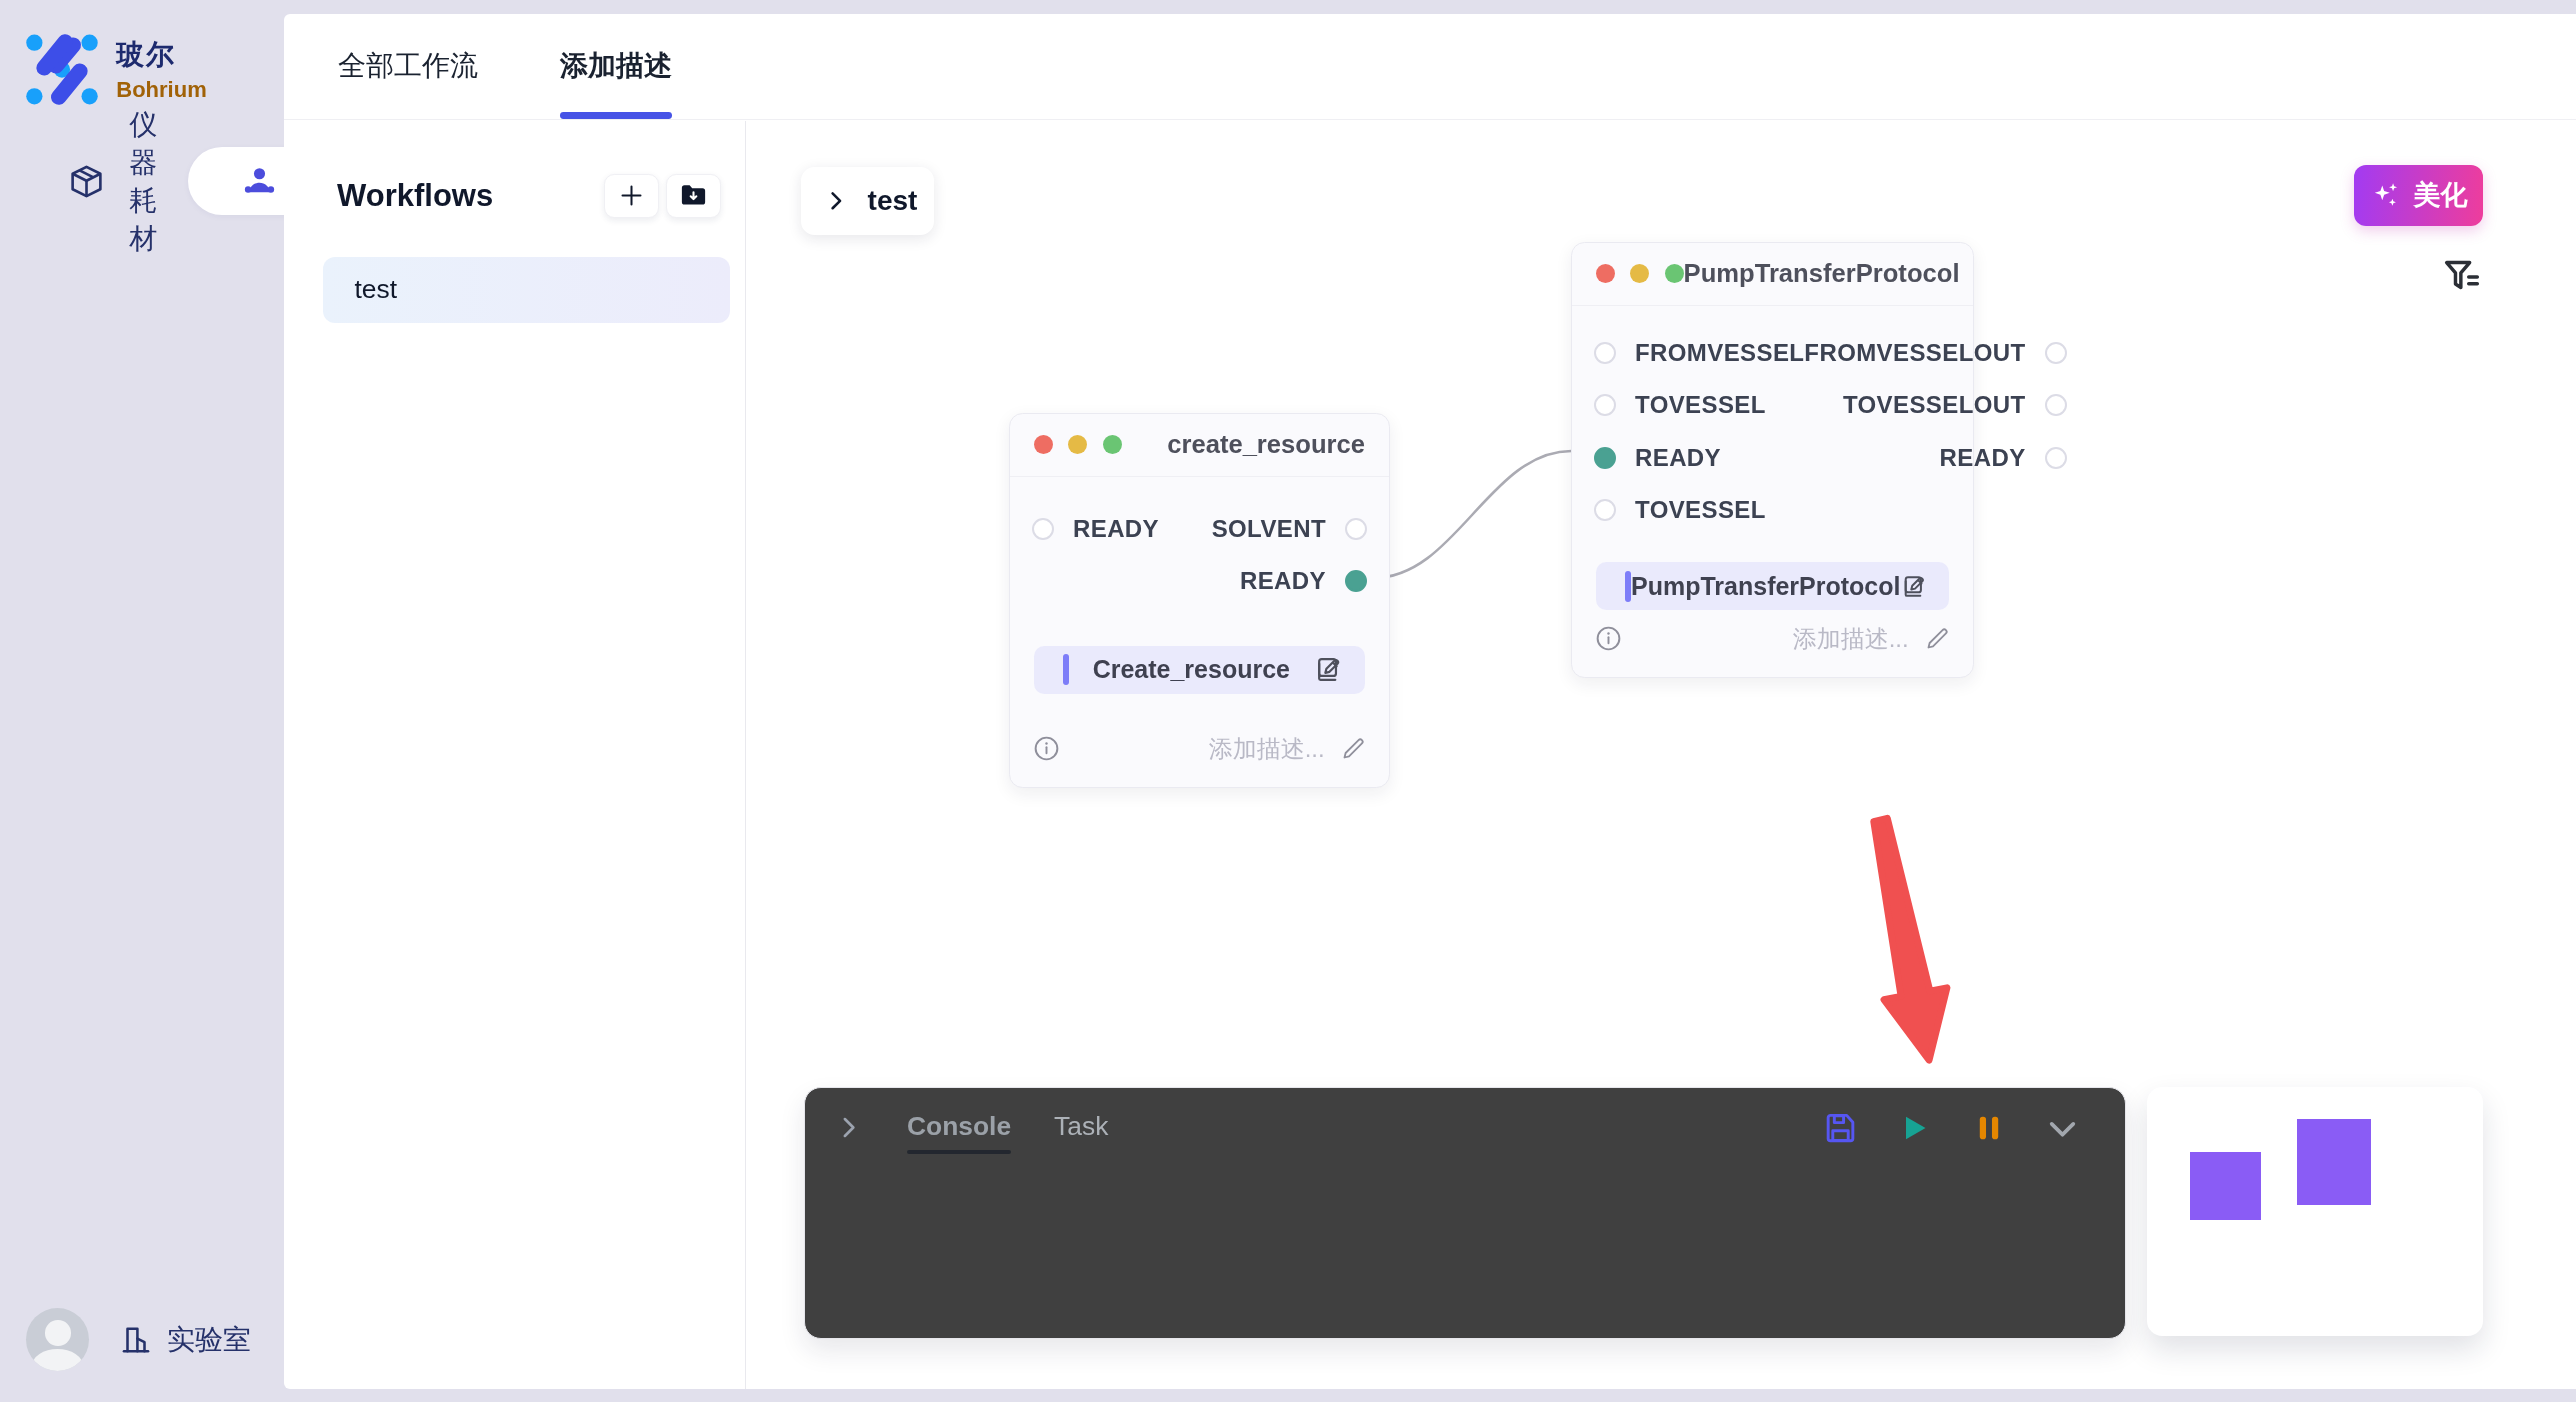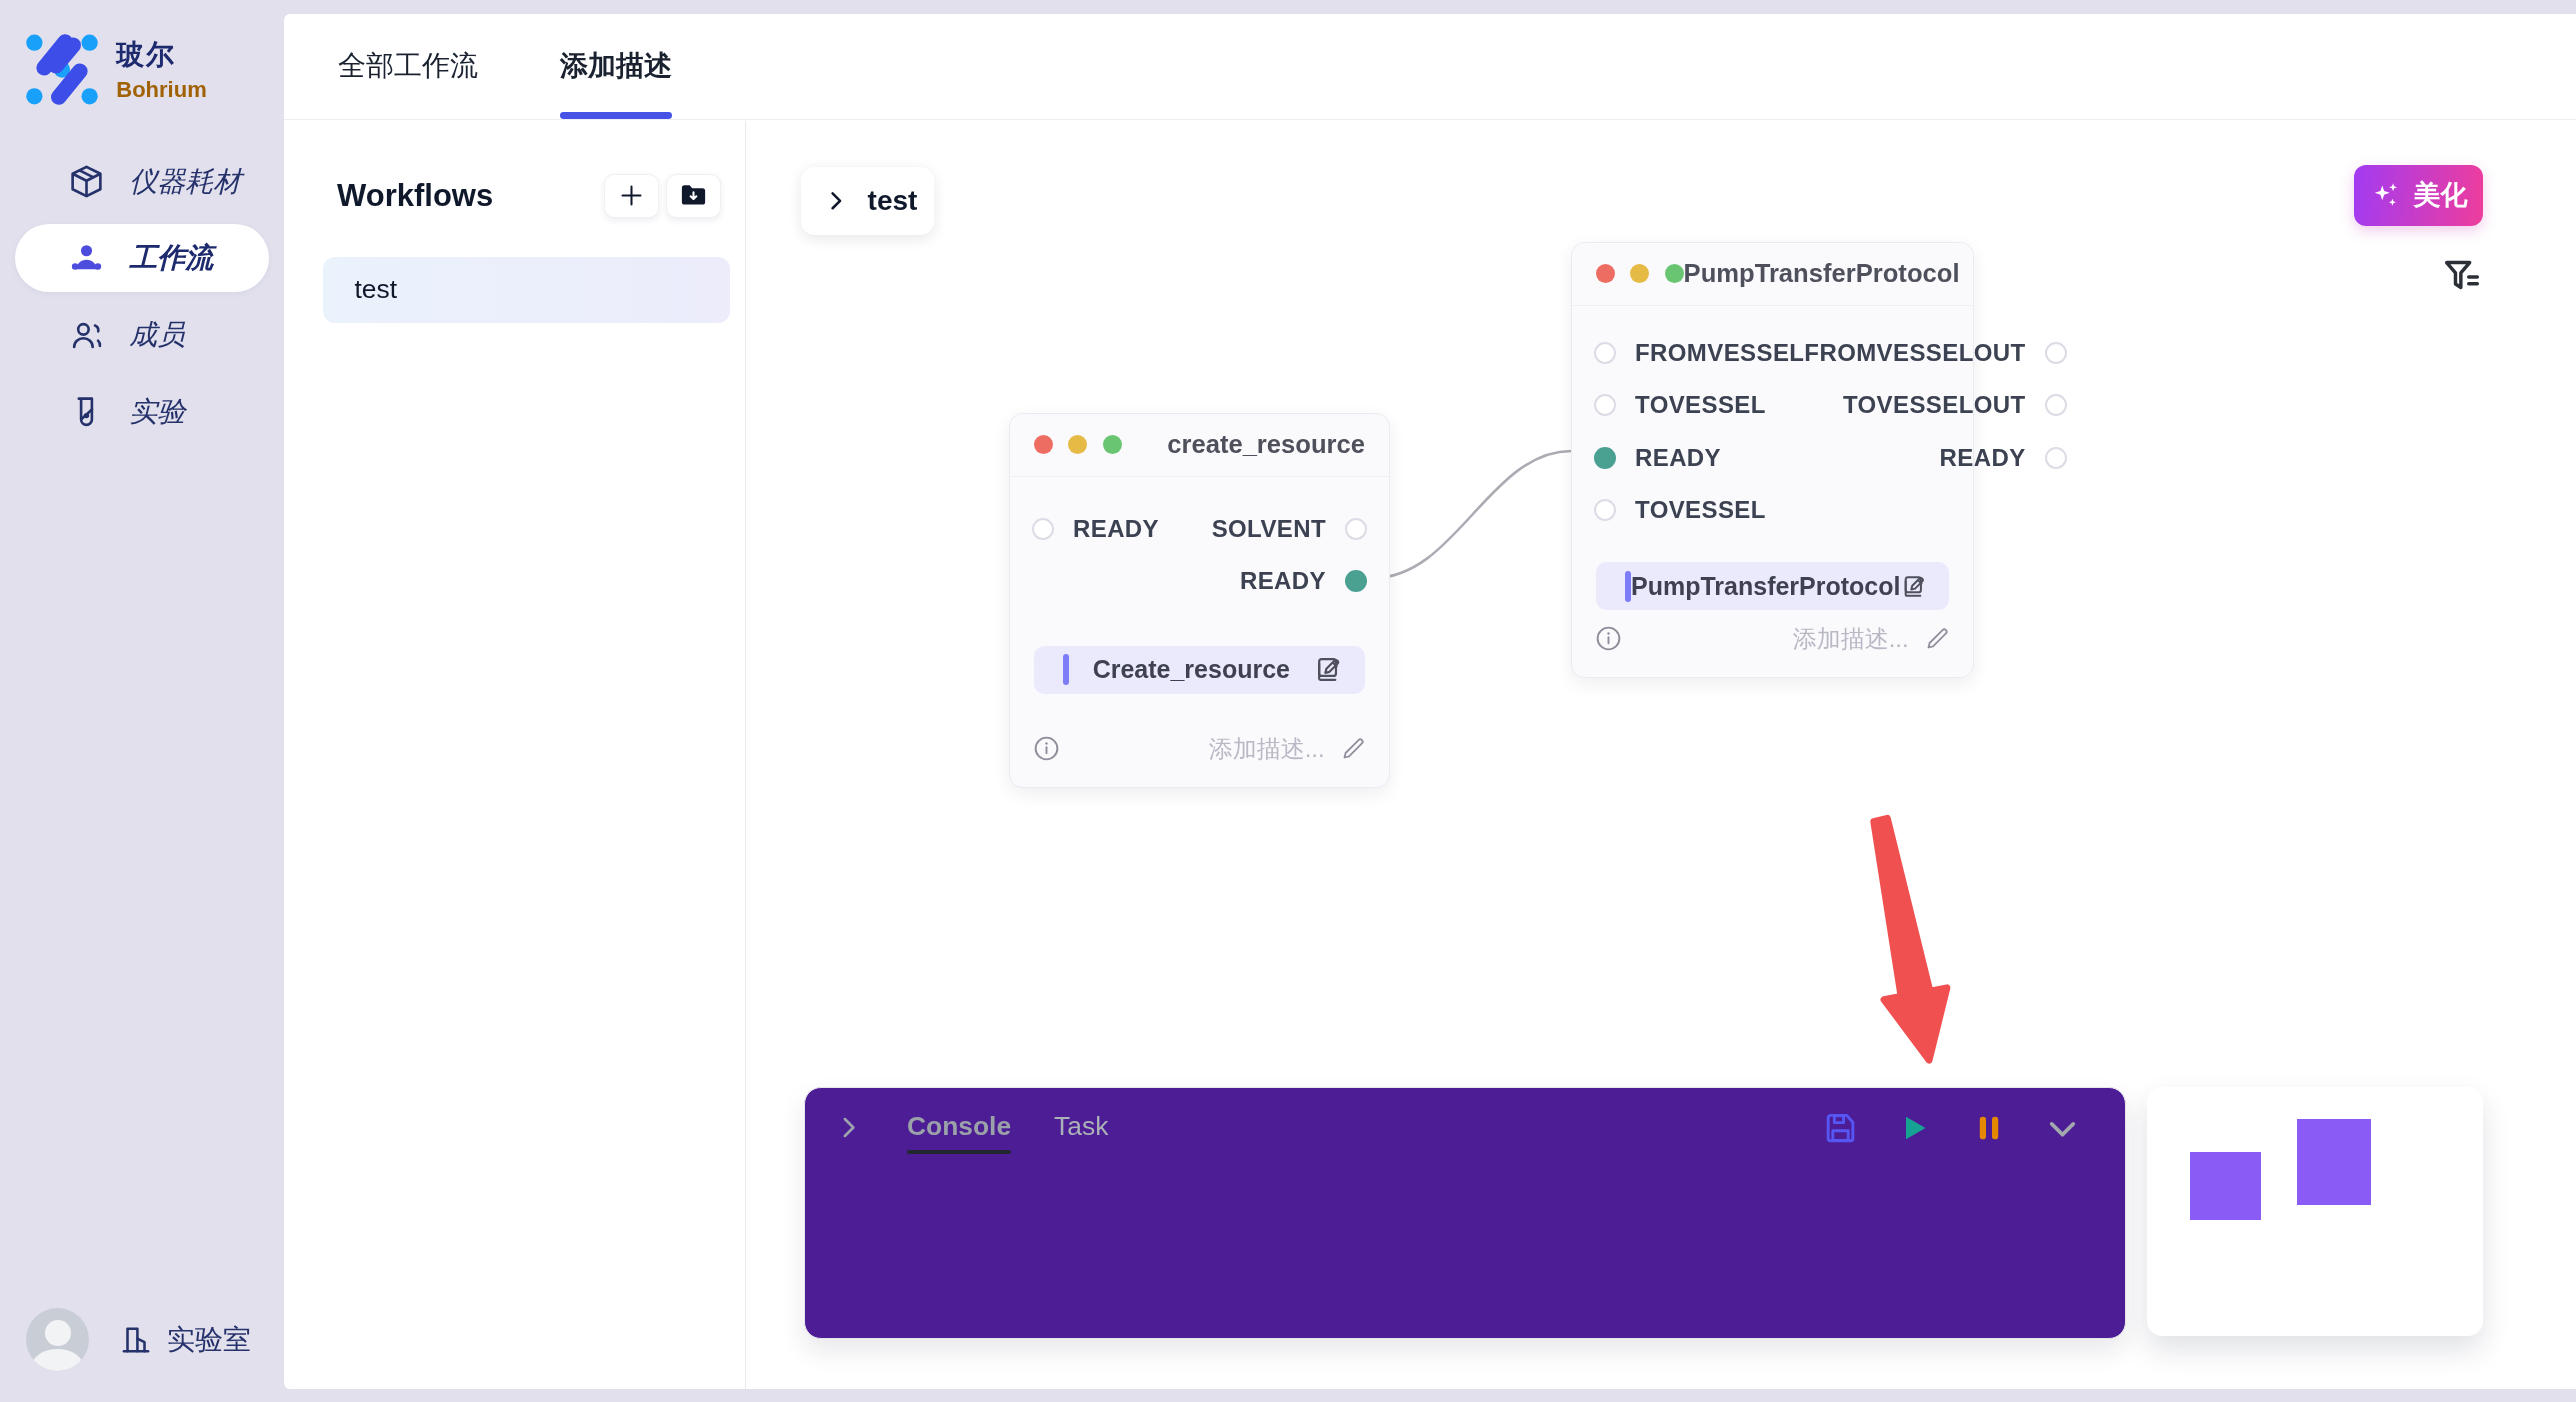--- a/index.html
+++ b/index.html
@@ -13,21 +13,21 @@
   }
   svg { display:block; }
 
   
   .sidebar { position:absolute; left:0; top:0; width:284px; height:1402px; }
   .logo-row { display:flex; align-items:center; gap:15.3px; padding:32px 0 0 23px; }
   .logo-mark { width:78px; height:75px; }
   .logo-texts { display:flex; flex-direction:column; }
   .logo-title { font-size:28px; font-weight:bold; color:#1D2A6E; letter-spacing:1.7px; }
   .logo-sub { font-size:22px; font-weight:bold; color:#a16207; margin-top:3.4px; }
-  .nav { margin-top:36px; display:flex; flex-direction:column;font-style:italic; }
+  .nav { margin-top:36px; display:flex; flex-direction:row; }
   .nav-item { height:77px; display:flex; align-items:center; gap:24px; padding-left:53px; margin:0 15.3px; border-radius:38px; cursor:pointer; }
   .nav-item .nv-icon { width:37px; height:37px; flex:0 0 37px; }
   .nav-item .nv-label { font-size:28px; color:#25316A; }
   .nav-item.active { background:#FFFFFF; height:68px; margin:4.3px 15.3px; box-shadow:0 1.7px 6.8px rgba(40,45,110,0.05); }
   .nav-item.active .nv-label { font-weight:bold; color:#1D2A6E; }
   .side-footer { position:absolute; left:0; bottom:31px; width:284px; display:flex; align-items:center; gap:30px; padding-left:26.4px; }
   .avatar { width:63px; height:63px; border-radius:50%; background:#C9CDD6; position:relative; overflow:hidden; }
   .avatar::before { content:""; position:absolute; left:19px; top:12px; width:25.6px; height:25.6px; border-radius:50%; background:#F2F3F5; }
   .avatar::after { content:""; position:absolute; left:6px; top:41px; width:51px; height:34px; border-radius:50%; background:#F2F3F5; }
   .lab { display:flex; align-items:center; gap:13.6px; cursor:pointer; }
@@ -73,21 +73,21 @@
   .pill-label { flex:1; text-align:center; font-size:25px; font-weight:bold; color:#3F4150; }
   .node-foot { margin-top:auto; display:flex; align-items:center; padding:0 22px 22px; }
   .desc-wrap { margin-left:auto; display:flex; align-items:center; gap:15.3px; }
   .desc-text { font-size:24px; color:#B9B9C6; }
   .beautify-btn { position:absolute; left:2070px; top:151px; width:129px; height:61px; border:none; border-radius:12px;
     background:linear-gradient(95deg,#A23BF2 0%,#EE3D9C 100%); color:#fff; font-size:27px; font-weight:bold;
     display:flex; align-items:center; justify-content:center; gap:12px; cursor:pointer; box-shadow:0 5.1px 13.6px rgba(200,60,180,0.25); font-family:inherit; }
   .tool-filter { position:absolute; left:2155px; top:239px; cursor:pointer; }
 
   
-  .console { position:absolute; left:520px; top:1073px; width:1322px; height:252px; background:#4c1d95; border:1.7px solid #E6E6EB; border-radius:17px; box-shadow:0 12px 25.6px rgba(25,30,60,0.10); }
+  .console { position:absolute; left:520px; top:1073px; width:1322px; height:252px; background:#404040; border:1.7px solid #E6E6EB; border-radius:17px; box-shadow:0 12px 25.6px rgba(25,30,60,0.10); }
   .console-head { display:flex; align-items:center; padding:22px 44px 0 29px; gap:0; }
   .console-tab { font-size:26.4px; font-weight:bold; color:#9BA1A8; margin-left:44px; position:relative; padding-bottom:12px; cursor:pointer; }
   .console-tab.active::after { content:""; position:absolute; left:0; right:0; bottom:0; height:4.3px; background:#23272F; border-radius:2.6px; }
   .console-tab.task { font-weight:normal; color:#ACB1B7; margin-left:43px; }
   .console-icons { margin-left:auto; display:flex; align-items:center; gap:37px; }
   .cicon { width:37px; height:37px; display:flex; align-items:center; justify-content:center; cursor:pointer; }
 
   
   .minimap { position:absolute; left:1863px; top:1073px; width:336px; height:249px; background:#fff; border-radius:15.3px; box-shadow:0 13.6px 29px rgba(25,30,60,0.13); }
   .mm-rect { position:absolute; background:#8A5CF5; }

